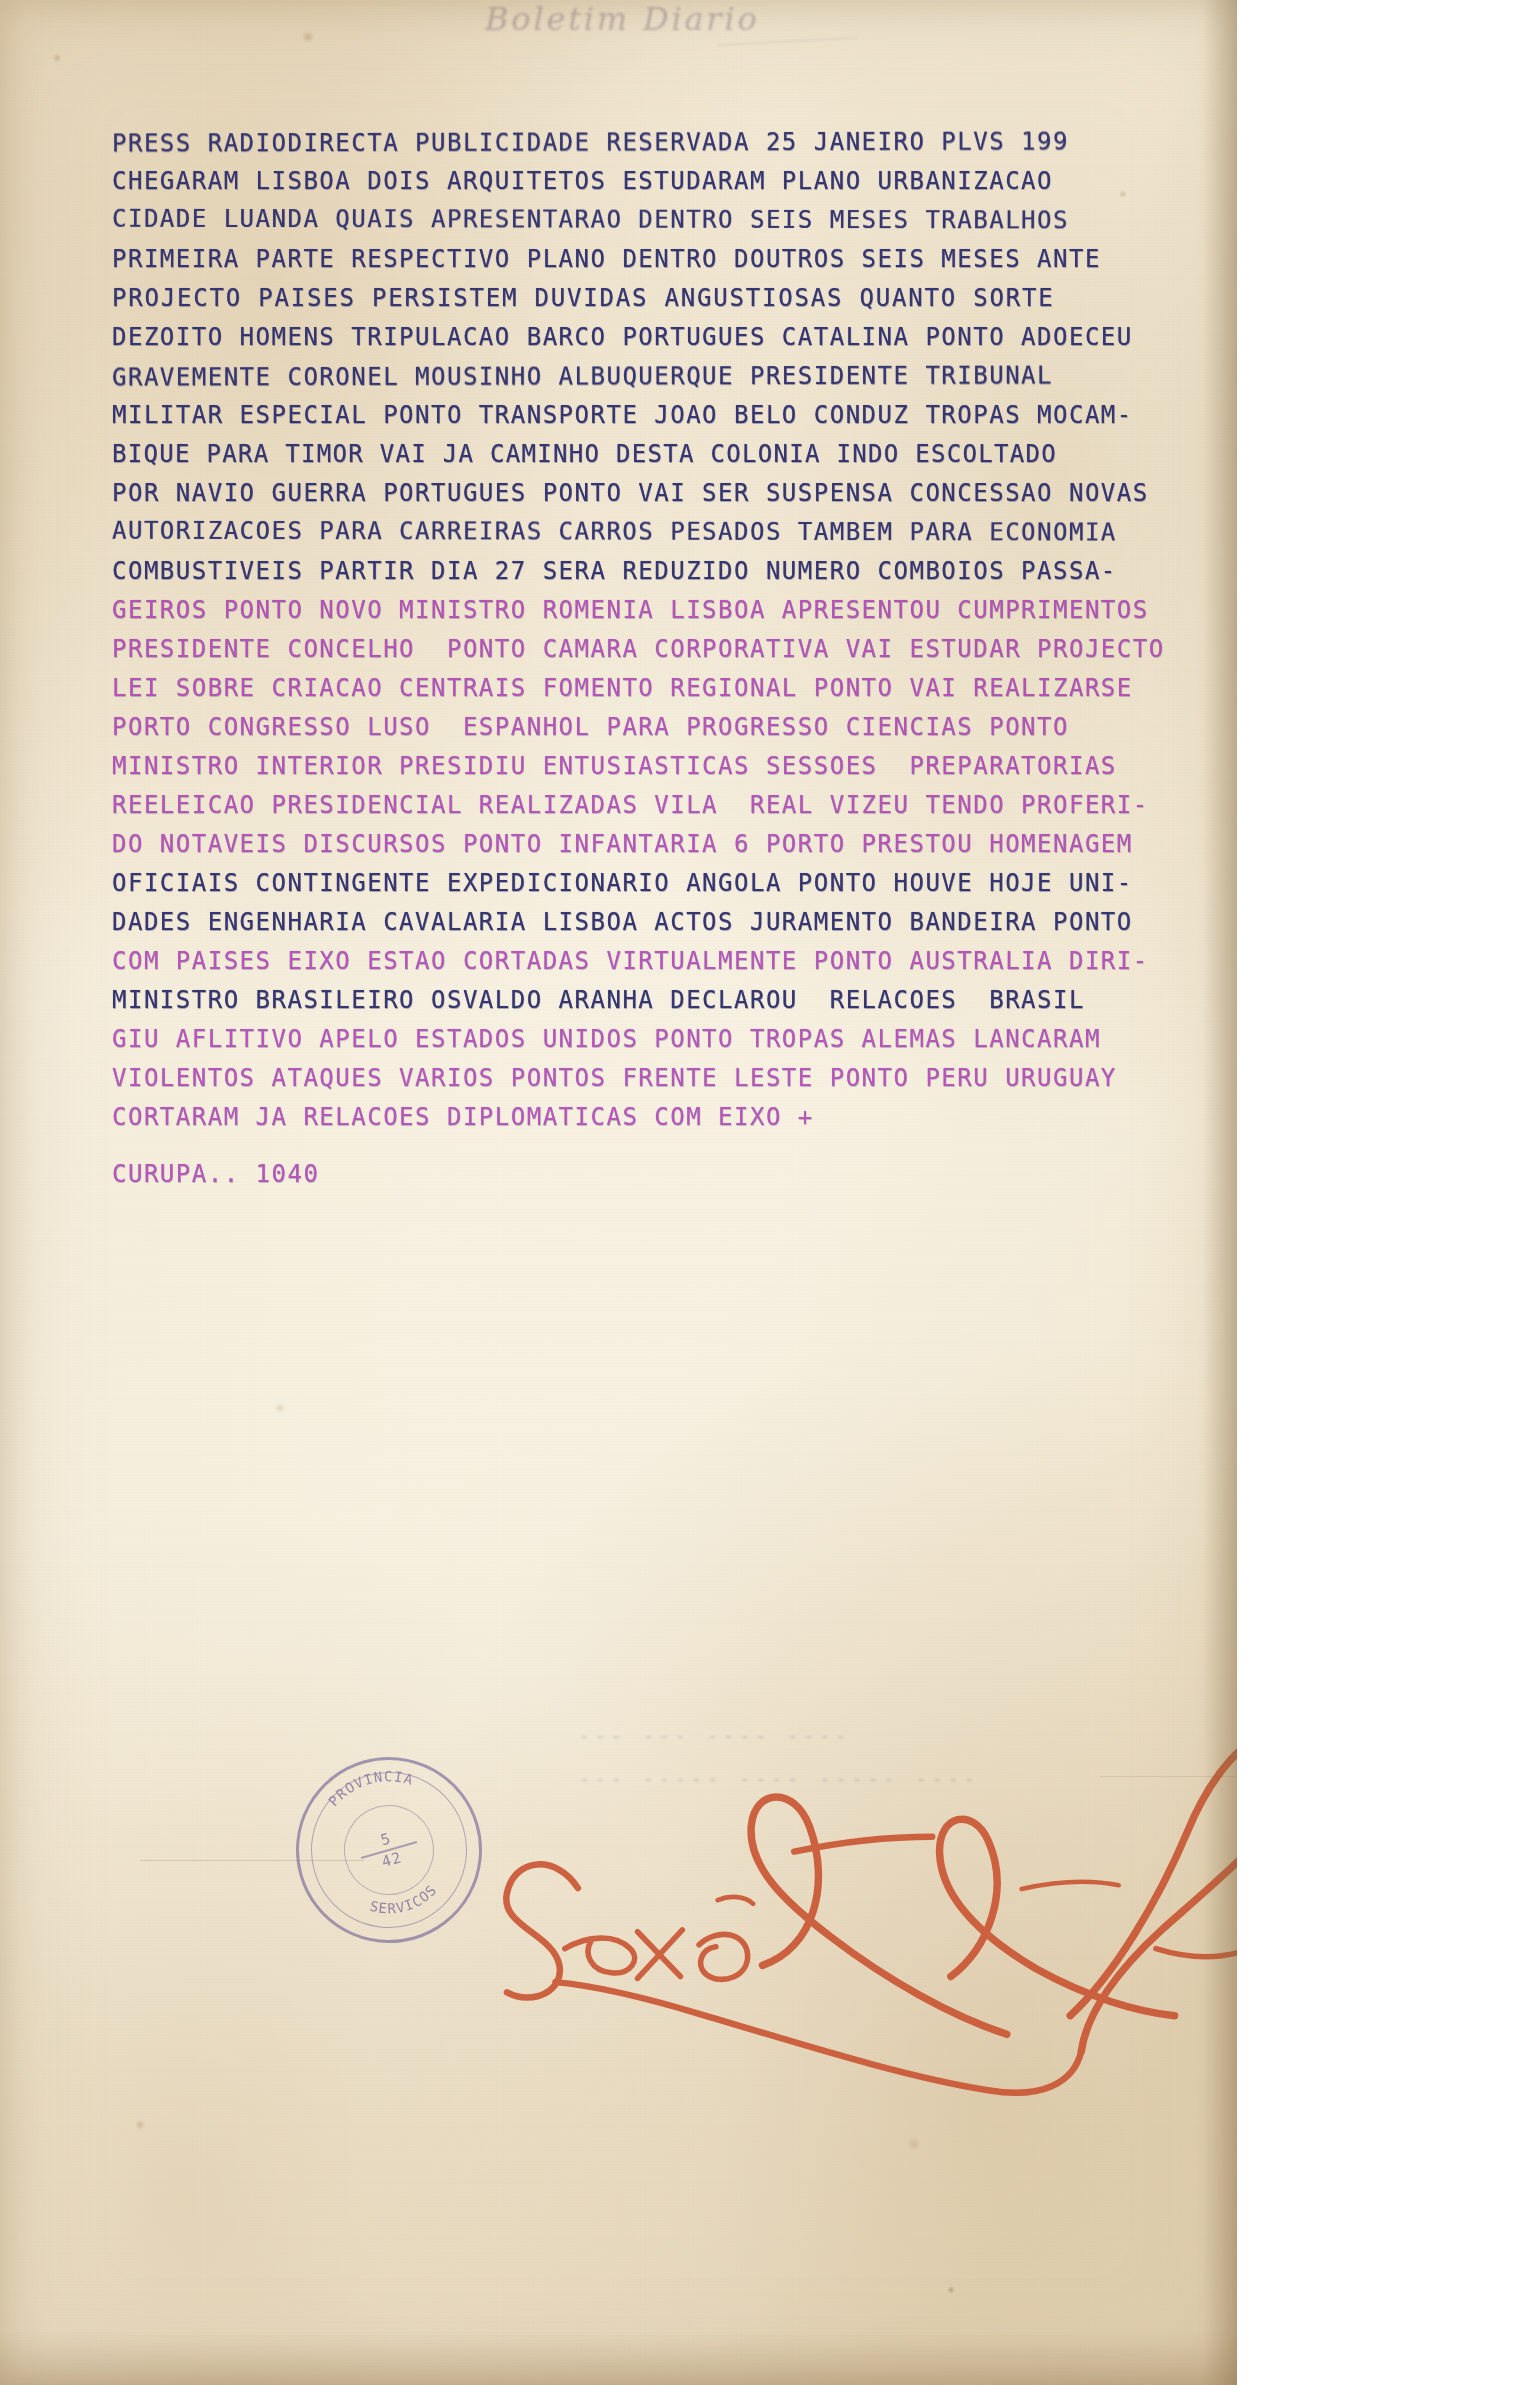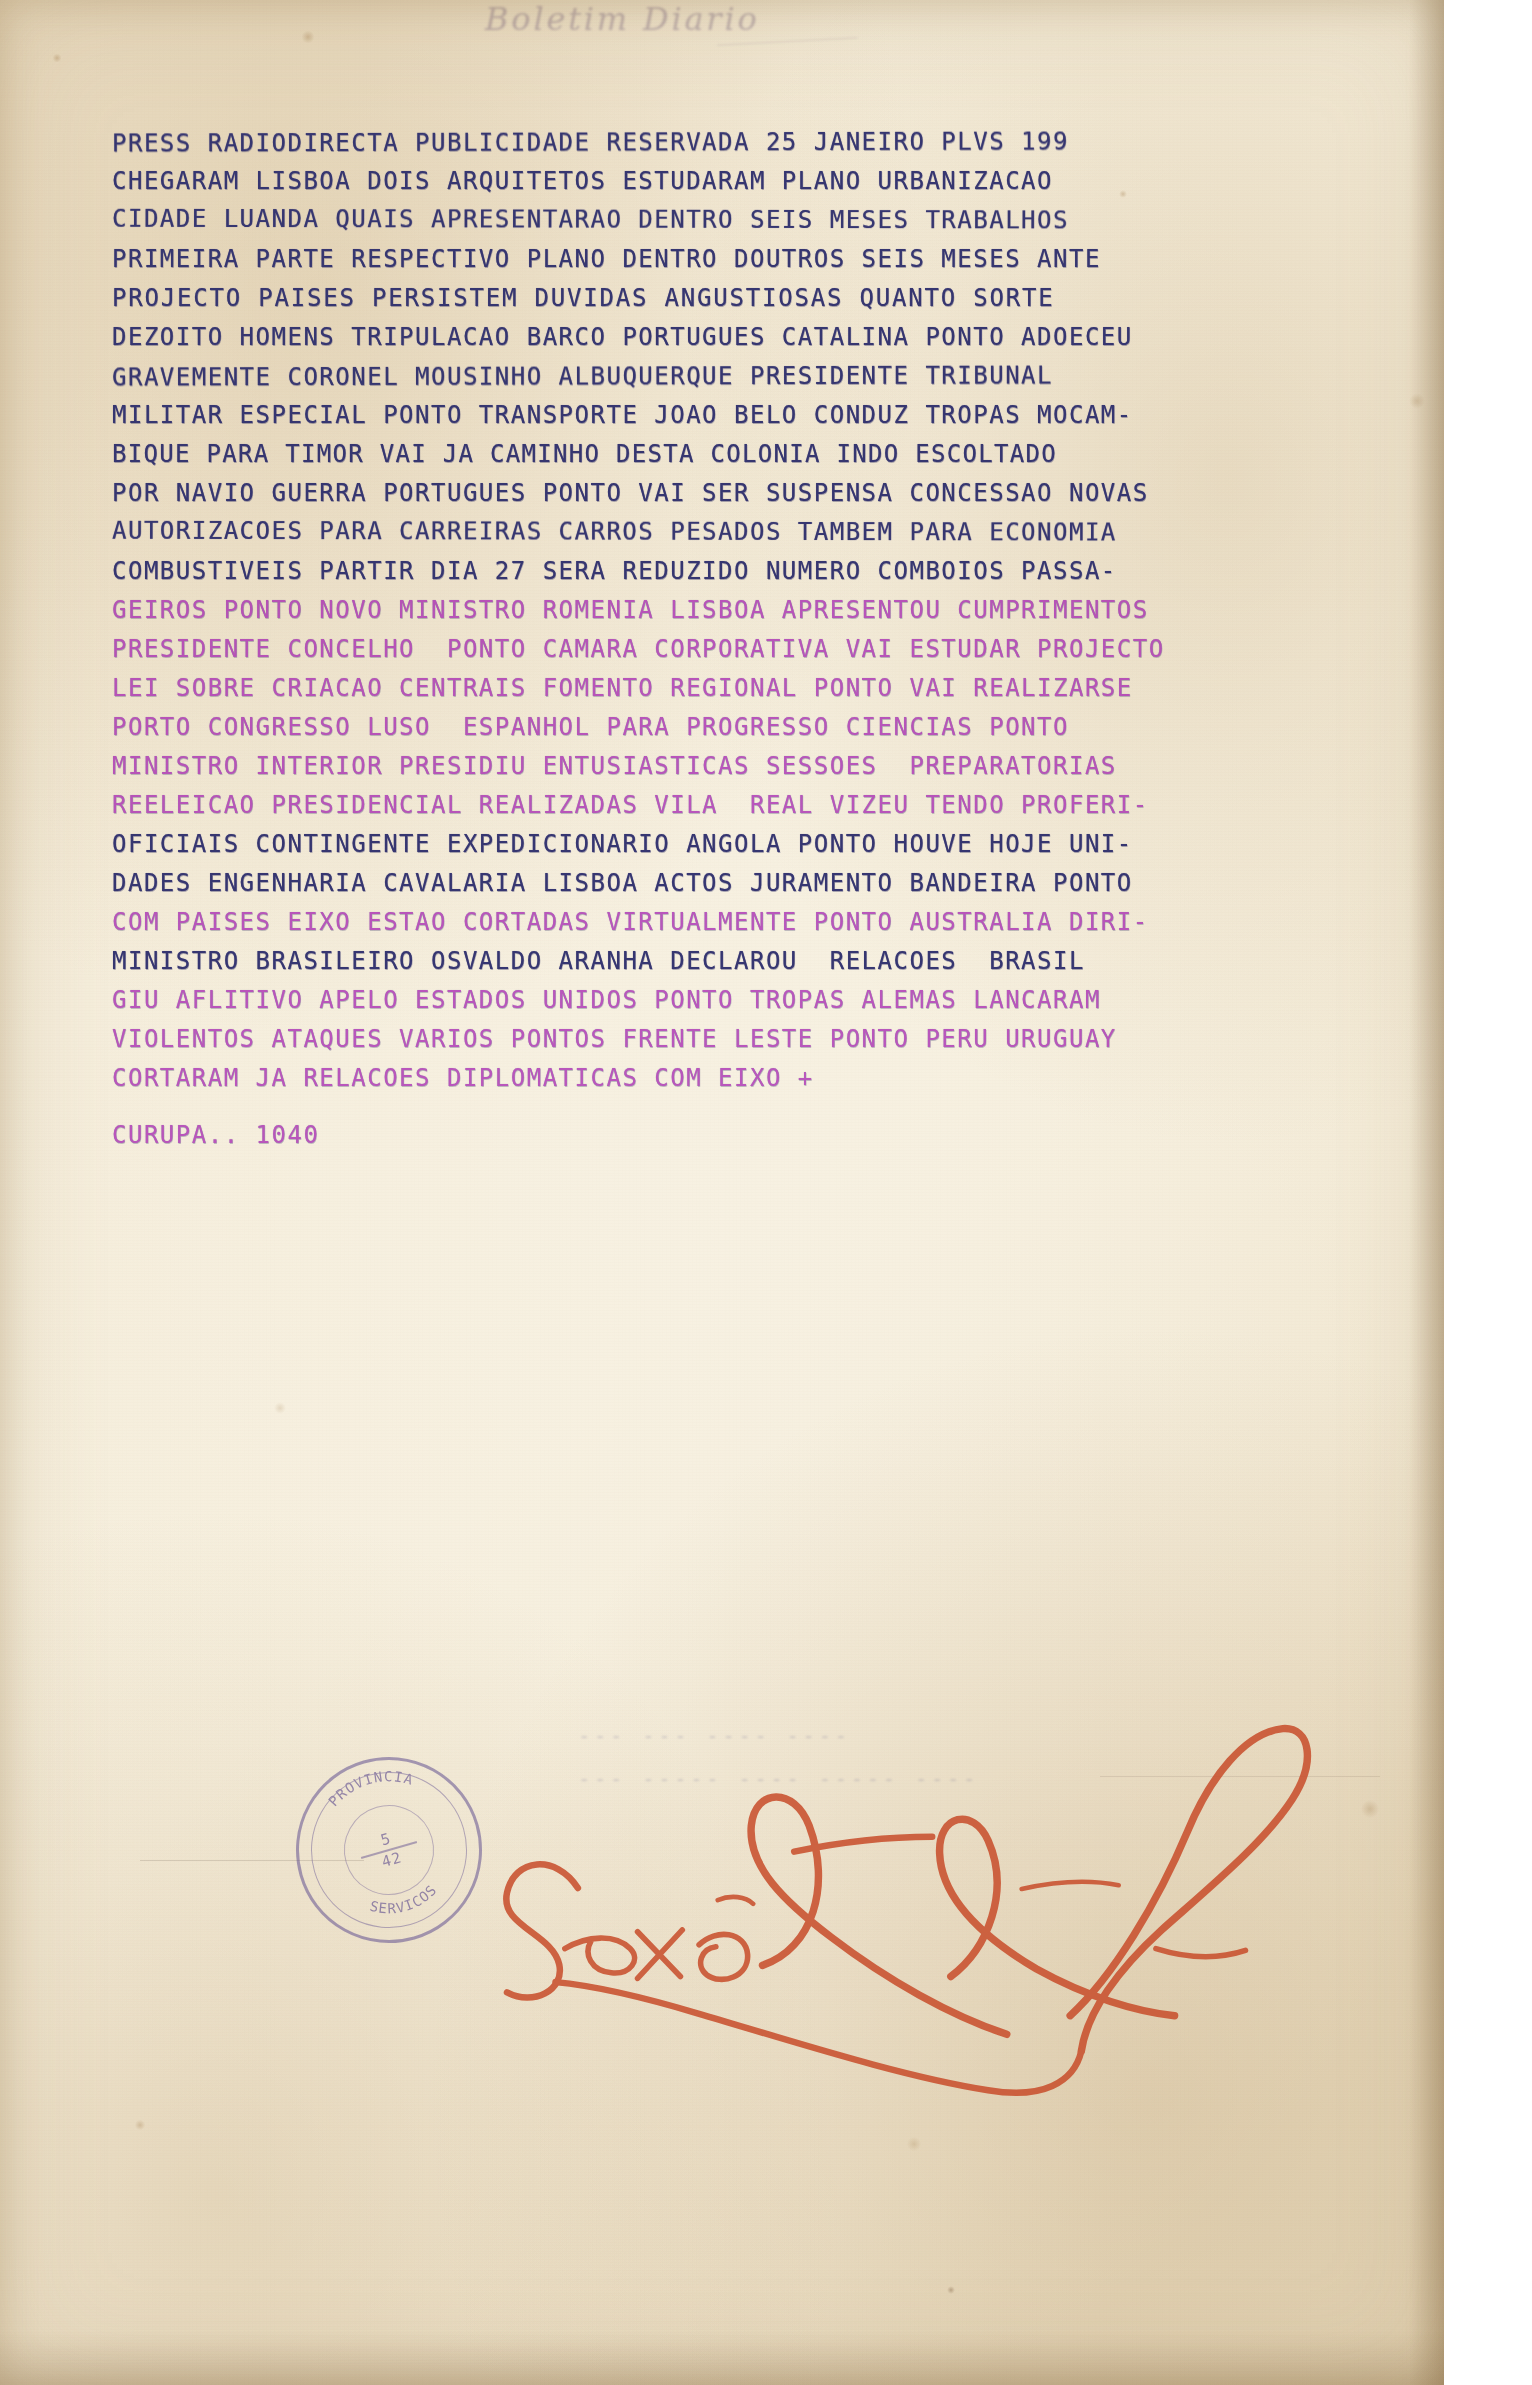--- a/index.html
+++ b/index.html
@@ -6,21 +6,21 @@
     margin: 0;
     padding: 0;
     background: #ffffff;
   }
   body {
     font-family: "Liberation Sans", sans-serif;
   }
 
   .page {
     position: relative;
-    width: 1444px;
+    width: 1237px;
     height: 2386px;
     overflow: hidden;
     background: #efe6d2;
   }
 
   
   .paper {
     position: absolute;
     inset: 0;
     background:
@@ -283,20 +283,21 @@
     <div class="tline heavy g2">BIQUE PARA TIMOR VAI JA CAMINHO DESTA COLONIA INDO ESCOLTADO</div>
     <div class="tline heavy">POR NAVIO GUERRA PORTUGUES PONTO VAI SER SUSPENSA CONCESSAO NOVAS</div>
     <div class="tline heavy tiltB">AUTORIZACOES PARA CARREIRAS CARROS PESADOS TAMBEM PARA ECONOMIA</div>
     <div class="tline heavy">COMBUSTIVEIS PARTIR DIA 27 SERA REDUZIDO NUMERO COMBOIOS PASSA-</div>
     <div class="tline faint">GEIROS PONTO NOVO MINISTRO ROMENIA LISBOA APRESENTOU CUMPRIMENTOS</div>
     <div class="tline faint">PRESIDENTE CONCELHO  PONTO CAMARA CORPORATIVA VAI ESTUDAR PROJECTO</div>
     <div class="tline faint">LEI SOBRE CRIACAO CENTRAIS FOMENTO REGIONAL PONTO VAI REALIZARSE</div>
     <div class="tline faint">PORTO CONGRESSO LUSO  ESPANHOL PARA PROGRESSO CIENCIAS PONTO</div>
     <div class="tline faint">MINISTRO INTERIOR PRESIDIU ENTUSIASTICAS SESSOES  PREPARATORIAS</div>
     <div class="tline faint">REELEICAO PRESIDENCIAL REALIZADAS VILA  REAL VIZEU TENDO PROFERI-</div>
+    <div class="tline faint">DO NOTAVEIS DISCURSOS PONTO INFANTARIA 6 PORTO PRESTOU HOMENAGEM</div>
     <div class="tline heavy">OFICIAIS CONTINGENTE EXPEDICIONARIO ANGOLA PONTO HOUVE HOJE UNI-</div>
     <div class="tline heavy">DADES ENGENHARIA CAVALARIA LISBOA ACTOS JURAMENTO BANDEIRA PONTO</div>
     <div class="tline faint">COM PAISES EIXO ESTAO CORTADAS VIRTUALMENTE PONTO AUSTRALIA DIRI-</div>
     <div class="tline heavy">MINISTRO BRASILEIRO OSVALDO ARANHA DECLAROU  RELACOES  BRASIL</div>
     <div class="tline faint">GIU AFLITIVO APELO ESTADOS UNIDOS PONTO TROPAS ALEMAS LANCARAM</div>
     <div class="tline faint">VIOLENTOS ATAQUES VARIOS PONTOS FRENTE LESTE PONTO PERU URUGUAY</div>
     <div class="tline faint">CORTARAM JA RELACOES DIPLOMATICAS COM EIXO +</div>
     <div class="tline faint tail">CURUPA.. 1040</div>
   </div>
 

